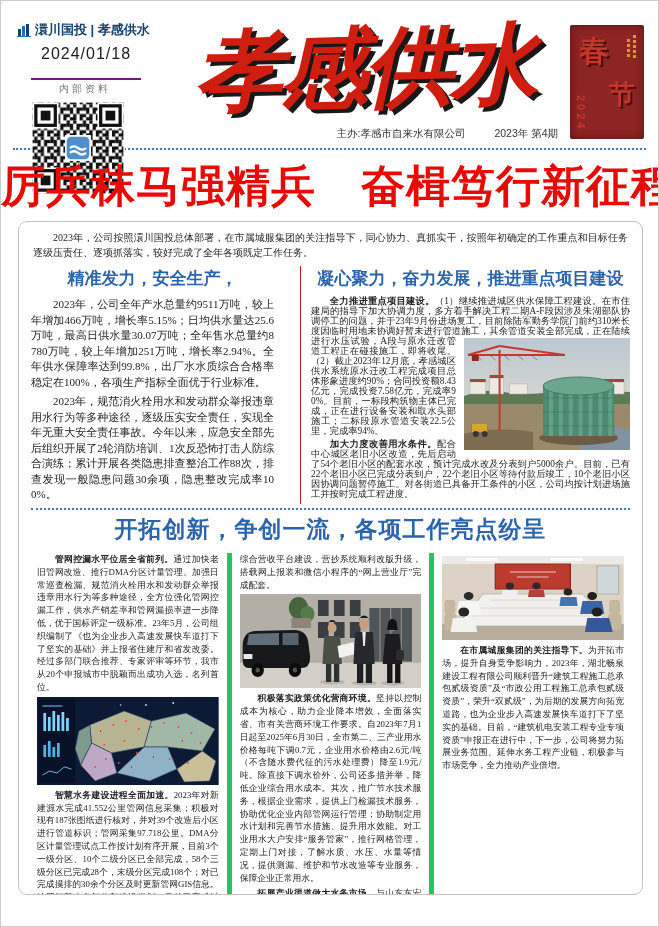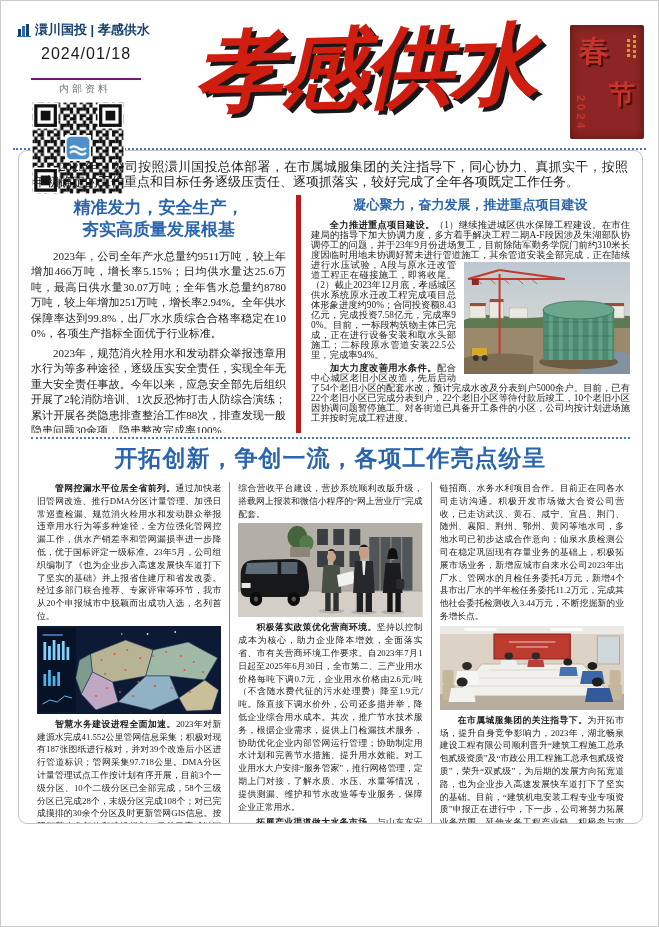--- a/index.html
+++ b/index.html
@@ -35,37 +35,37 @@
   .poster .year{position:absolute;left:5px;bottom:8px;color:#c5352b;font-size:11px;
                 writing-mode:vertical-rl;letter-spacing:3px;font-weight:bold;}
   .dotted-sep{border-top:2px dotted #4a72c4;margin:5px 12px 0;}
   
   .headline{text-align:center;color:#e80b05;font-size:44px;font-weight:900;margin:7px 0 5px;
             letter-spacing:1px;white-space:nowrap;font-family:"Liberation Sans",sans-serif;}
   
   .content-box{margin:0 15px 0 17px;border:1px solid #c3c3c3;border-radius:9px;height:674px;
                padding:8px 10px;box-sizing:border-box;overflow:hidden;
                font-family:"Liberation Serif","DejaVu Serif",serif;}
-  .intro{font-size:13px;line-height:15px;text-indent:2em;margin:0 4px 6px;color:#1d1d1d;text-align:justify;word-break:break-all;}
+  .intro{font-size:10px;line-height:15px;text-indent:2em;margin:0 4px 6px;color:#1d1d1d;text-align:justify;word-break:break-all;}
   .two-col{display:flex;height:238px;overflow:hidden;}
-  .left-article{width:272px;flex:none;padding:0 10px 0 2px;border-right:5px solid #b91c1c;box-sizing:border-box;overflow:hidden;}
+  .left-article{width:272px;flex:none;padding:0 26px 0 2px;border-right:1px solid #b91c1c;box-sizing:border-box;overflow:hidden;}
   .la-title{color:#2a64ad;font-size:17px;font-weight:bold;text-align:center;line-height:1.32;margin:2px 0 7px;}
   .la-p{font-size:11px;line-height:15.5px;text-indent:2em;margin:0 0 4px;text-align:justify;word-break:break-all;}
   .right-article{flex:1;padding:0 2px 0 10px;overflow:hidden;min-width:0;}
-  .ra-title{color:#2a64ad;font-size:13px;font-weight:bold;text-align:center;margin:1px 0 6px;white-space:nowrap;}
+  .ra-title{color:#2a64ad;font-size:17px;font-weight:bold;text-align:center;margin:1px 0 6px;white-space:nowrap;}
   .ra-p{font-size:9.3px;line-height:10px;margin:0 0 3px;text-align:justify;word-break:break-all;}
   .ra-p b,.col p b{font-family:"Liberation Sans",sans-serif;font-weight:bold;}
   .ra-p .indent, .lead-indent{display:inline-block;width:2em;}
   .photo-construction{float:right;width:166px;height:112px;margin:2px 0 4px 8px;}
   .sep2{border-top:2px dotted #4a72c4;margin:4px 2px 3px;}
   .mid-banner{text-align:center;color:#2a64ad;font-size:23px;font-weight:900;margin:4px 0 8px;
               letter-spacing:1px;font-family:Liberation Serif, serif;}
   .three-col{display:flex;height:344px;overflow:hidden;}
   .col{flex:1;padding:0 8px;overflow:hidden;min-width:0;}
-  .col + .col{border-left:1px solid #22c55e;}
+  .col + .col{border-left:5px solid #22c55e;}
   .col p{font-size:8.8px;line-height:12.8px;margin:0 0 3px;text-align:justify;word-break:break-all;}
   .col .photo{display:block;width:100%;margin:3px 0 4px;}
   .ph-map{height:88px;}
   .ph-street{height:94px;}
   .ph-meeting{height:84px;}
   svg{display:block;}
 </style>
 </head>
 <body>
 
@@ -119,43 +119,47 @@
           <rect x="10.5" y="10.5" width="8" height="8" fill="#fff"></rect>
           <rect x="11" y="11" width="7" height="7" rx="1.4" fill="#4f8fc9"></rect>
           <path d="M12 14.5q1.2-1 2.5 0t2.5 0" stroke="#fff" stroke-width="0.7" fill="none"></path>
           <path d="M12 16q1.2-1 2.5 0t2.5 0" stroke="#fff" stroke-width="0.7" fill="none"></path>
         </g>
       </svg>
     </div>
 
     <div class="mast-center">
       <div class="calligraphy">孝感供水</div>
+      <div class="publisher-line">
+        <span>主办:孝感市自来水有限公司</span>
+        <span class="iss">2023年 第4期</span>
+      </div>
     </div>
 
     <div class="poster">
       <span class="gold"></span>
       <span class="gold2"></span>
       <span class="chun">春</span>
       <span class="jie">节</span>
       <span class="year">2024</span>
     </div>
   </header>
 
   <div class="dotted-sep"></div>
 
+  <h1 class="headline">厉兵秣马强精兵　奋楫笃行新征程</h1>
 
   <div class="content-box">
 
     <p class="intro">2023年，公司按照澴川国投总体部署，在市属城服集团的关注指导下，同心协力、真抓实干，按照年初确定的工作重点和目标任务逐级压责任、逐项抓落实，较好完成了全年各项既定工作任务。</p>
 
     <div class="two-col">
       <section class="left-article">
         <div class="la-title">
           <div>精准发力，安全生产，</div>
-          <div>夯实高质量发展根基</div>
         </div>
         <p class="la-p">2023年，公司全年产水总量约9511万吨，较上年增加466万吨，增长率5.15%；日均供水量达25.6万吨，最高日供水量30.07万吨；全年售水总量约8780万吨，较上年增加251万吨，增长率2.94%。全年供水保障率达到99.8%，出厂水水质综合合格率稳定在100%，各项生产指标全面优于行业标准。</p>
         <p class="la-p">2023年，规范消火栓用水和发动群众举报违章用水行为等多种途径，逐级压实安全责任，实现全年无重大安全责任事故。今年以来，应急安全部先后组织开展了2轮消防培训、1次反恐怖打击人防综合演练；累计开展各类隐患排查整治工作88次，排查发现一般隐患问题30余项，隐患整改完成率100%。</p>
       </section>
 
       <section class="right-article">
         <div class="ra-title">凝心聚力，奋力发展，推进重点项目建设</div>
         <p class="ra-p">
           <span class="indent"></span><b>全力推进重点项目建设。</b><span>（1）继续推进城区供水保障工程建设。在市住建局的指导下加大协调力度，多方着手解决工程二期A-F段因涉及朱湖部队协调停工的问题，并于23年9月份进场复工，目前除陆军勤务学院门前约310米长度因临时用地未协调好暂未进行管道施工，其余管道安装全部完成，正在陆续进行水压试验，</span><span class="photo-construction">
             <svg viewBox="0 0 168 112" width="100%" height="100%" preserveAspectRatio="none">
@@ -358,21 +362,20 @@
         </span>
         <p>
           <span class="lead-indent"></span><b>积极落实政策优化营商环境。</b><span>坚持以控制成本为核心，助力企业降本增效，全面落实省、市有关营商环境工作要求。自2023年7月1日起至2025年6月30日，全市第二、三产业用水价格每吨下调0.7元，企业用水价格由2.6元/吨（不含随水费代征的污水处理费）降至1.9元/吨。除直接下调水价外，公司还多措并举，降低企业综合用水成本。其次，推广节水技术服务，根据企业需求，提供上门检漏技术服务，协助优化企业内部管网运行管理；协助制定用水计划和完善节水措施、提升用水效能。对工业用水大户安排“服务管家”，推行网格管理，定期上门对接，了解水质、水压、水量等情况，提供测漏、维护和节水改造等专业服务，保障企业正常用水。</span>
         </p>
         <p>
           <span class="lead-indent"></span><b>拓展产业渠道做大水务市场。</b><span>与山东东宏管业签署战略合作框架协议，发挥各自优势进行产业</span>
         </p>
       </section>
 
       <section class="col">
-        <p>链招商、水务水利项目合作。目前正在同各水司走访沟通。积极开发市场做大合资公司营收，已走访武汉、黄石、咸宁、宜昌、荆门、随州、襄阳、荆州、鄂州、黄冈等地水司，多地水司已初步达成合作意向；仙泉水质检测公司在稳定巩固现有存量业务的基础上，积极拓展市场业务，新增应城市自来水公司2023年出厂水、管网水的月检任务委托4万元，新增4个县市出厂水的半年检任务委托11.2万元，完成其他社会委托检测收入3.44万元，不断挖掘新的业务增长点。</p>
         <span class="photo ph-meeting">
           <svg viewBox="0 0 150 84" width="100%" height="100%" preserveAspectRatio="none">
             <rect width="150" height="84" fill="#dcd3c6"></rect>
             <rect width="150" height="8" fill="#eceae6"></rect>
             <rect x="20" y="2" width="26" height="3" fill="#fbfbf8"></rect>
               <rect x="90" y="2" width="26" height="3" fill="#fbfbf8"></rect>
             <rect x="128" y="10" width="18" height="28" fill="#cfd8da" stroke="#b2a896" stroke-width="0.8"></rect>
             <rect x="44" y="8" width="62" height="25" fill="#bc3a2e" stroke="#8e261d" stroke-width="1"></rect>
             <g stroke="#e8c9c2" stroke-width="1">
                 <line x1="56" y1="16" x2="94" y2="16"></line>

